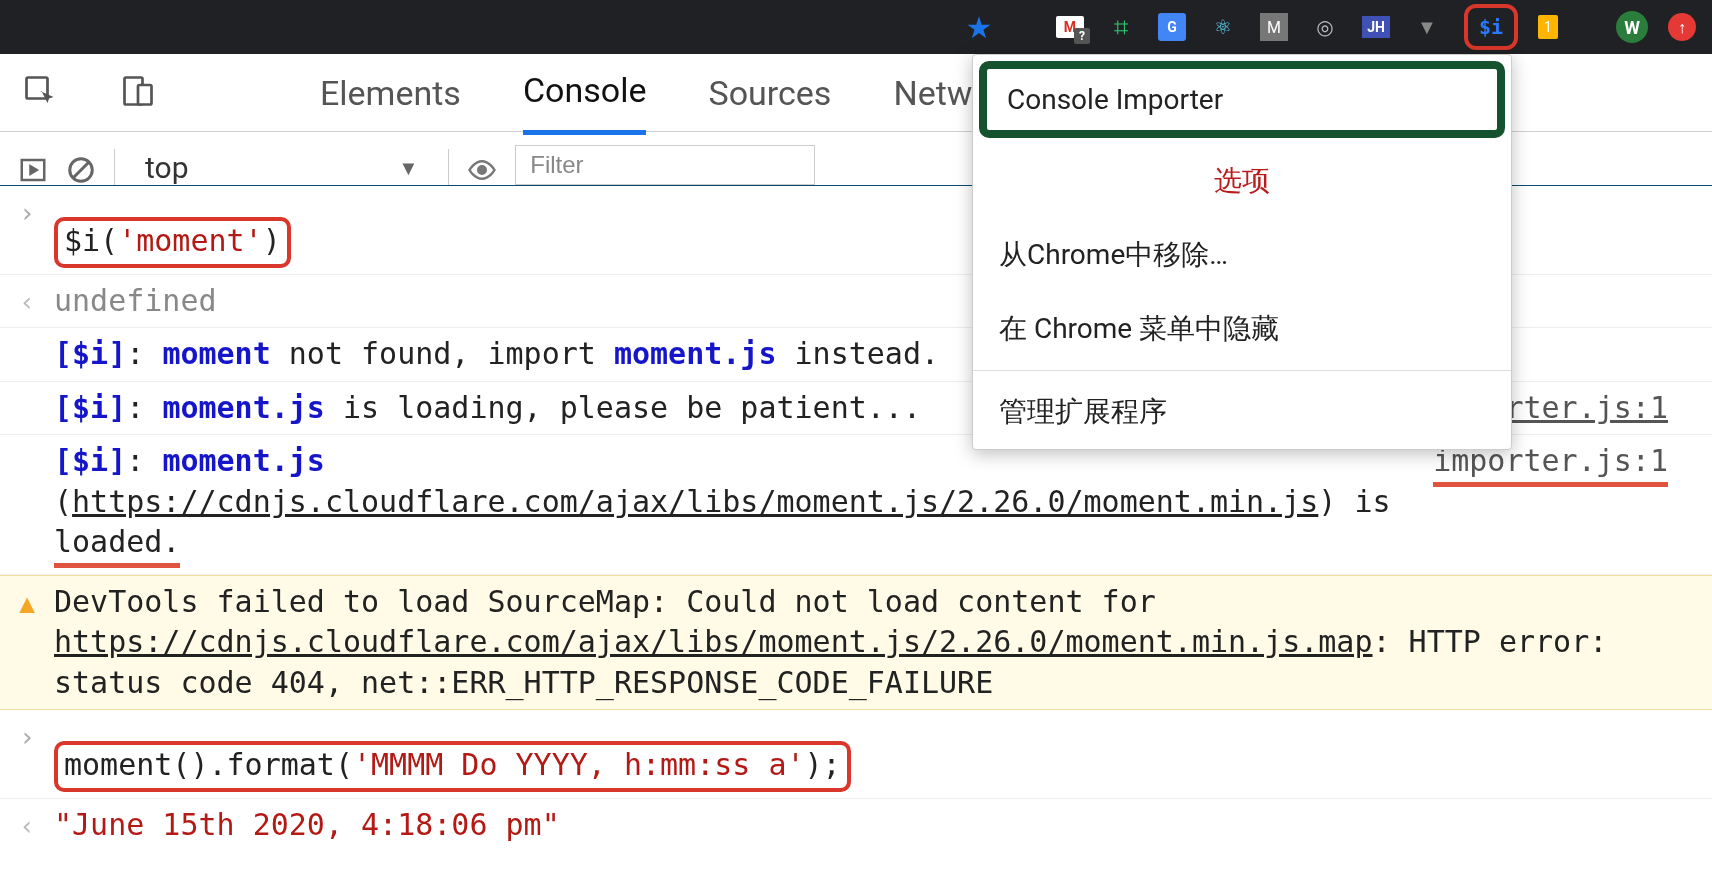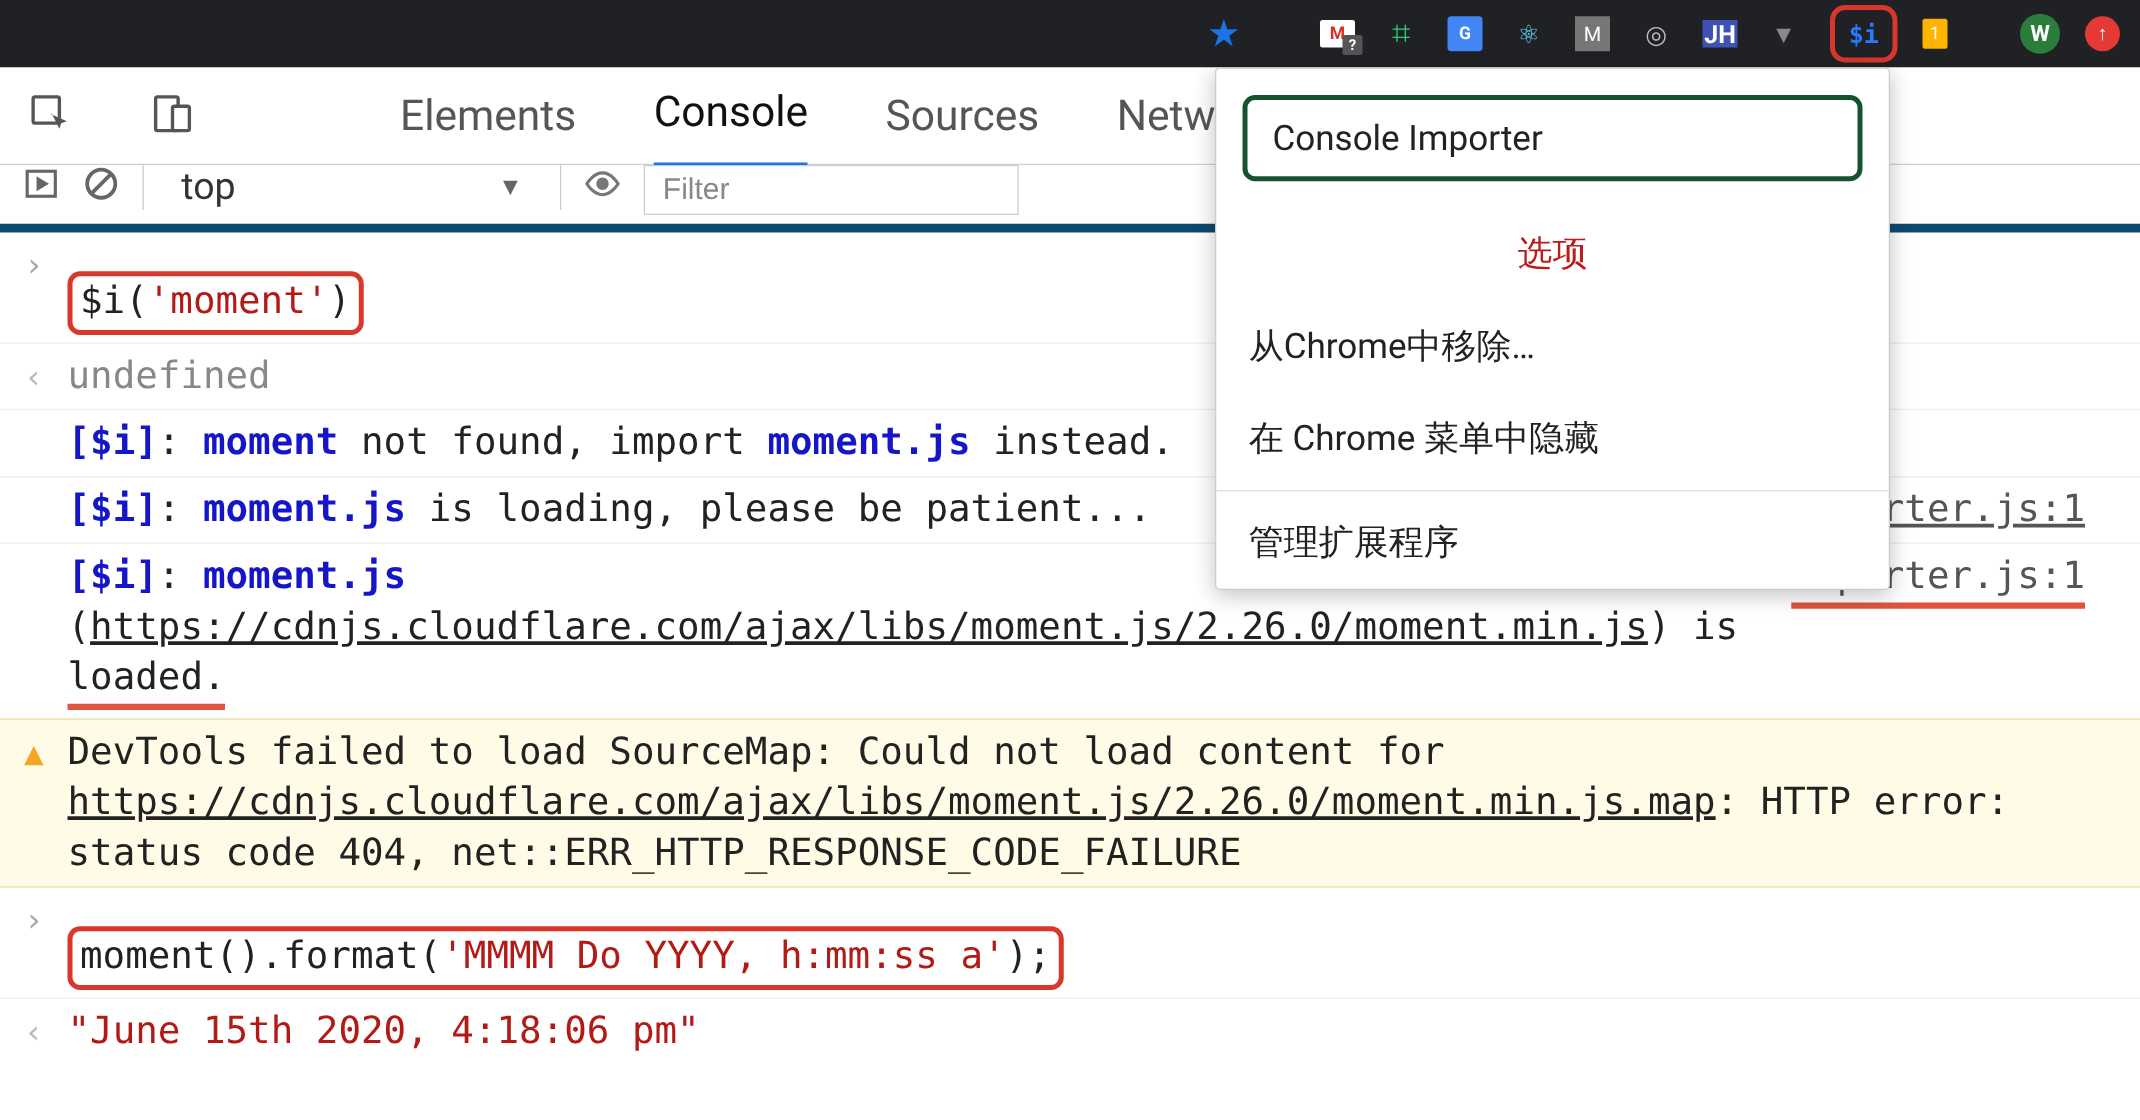--- a/index.html
+++ b/index.html
@@ -31,21 +31,21 @@
     position: relative;
   }
   .star-icon { color: #1a73e8; font-size: 30px; margin-right: 40px;}
   .ext-gmail { background:#fff; color:#d93025; font-size:14px; font-weight:bold; width:28px;height:22px;border-radius:2px;}
   .ext-gmail .corner { position:absolute; right:-6px; bottom:-6px; background:#555;color:#fff; font-size:12px; width:16px;height:16px;display:flex;align-items:center;justify-content:center;border-radius:2px;}
   .ext-green { color:#2ecc71; font-size:26px;}
   .ext-gtrans { background:#4285f4; color:#fff; width:28px;height:28px;border-radius:3px;font-size:14px;font-weight:bold;}
   .ext-react { color:#61dafb;}
   .ext-m { background:#777; color:#fff; width:28px;height:28px;font-size:16px;}
   .ext-circle { color:#bbb;}
-  .ext-jh { background:#3f51b5; color:#fff; width:28px;height:22px;font-size:20px;font-weight:bold;}
+  .ext-jh { background:#3f51b5; color:#fff; width:28px;height:22px;font-size:14px;font-weight:bold;}
   .ext-vue { color:#888;}
   .ext-si { color:#2979ff; font-family:"Menlo",monospace; font-weight:bold; font-size:20px;}
   .ext-si-box { border:4px solid #d9372b; border-radius:12px; padding:2px 6px;}
   .ext-badge1 { background:#ffb400;color:#fff; width:20px;height:24px;font-size:14px;border-radius:2px;}
   .ext-w { background:#2a7d3a; color:#fff; width:32px;height:32px;border-radius:50%; font-size:18px;font-weight:bold;}
   .ext-up { background:#e53935; color:#fff; width:28px;height:28px;border-radius:50%; font-size:16px;}
 
   
   .dt-tabs {
     height: 78px;
@@ -57,23 +57,23 @@
     background: #fff;
   }
   .dt-icon { color:#555; }
   .dt-icon svg { width:36px; height:36px; }
   .dt-tab { font-size:34px; color:#555; padding: 20px 0; cursor:pointer;}
   .dt-tab.active { color:#111; border-bottom:5px solid #1a73e8; }
 
   
   .console-toolbar {
     height: 54px;
-    border-bottom:7px solid #0c4a6e;
+    border-bottom:1px solid #0c4a6e;
     display:flex;
-    align-items:flex-start;
+    align-items:flex-end;
     padding: 0 18px;
     gap: 18px;
     background:#fff;
   }
   .ct-btn { color:#666; display:flex; align-items:center; justify-content:center;}
   .ct-btn svg { width:30px; height:30px;}
   .ct-sep { width:1px; height:36px; background:#ccc;}
   .context-select {
     display:flex; align-items:center; gap:210px;
     font-size:30px; color:#333; padding:0 12px;
@@ -130,22 +130,22 @@
     border-radius:4px;
     z-index:50;
     font-size:28px;
   }
   .ext-panel .item {
     padding:18px 26px;
     display:flex; align-items:center; justify-content:space-between;
     color:#222;
   }
   .ext-panel .item.head {
-    border:4px solid #14532d; border-radius:10px;
-    margin:21px; padding:14px 20px;
+    border:8px solid #14532d; border-radius:10px;
+    margin:6px; padding:14px 20px;
   }
   .ext-panel .item.disabled { color:#b91c1c;justify-content:center;}
   .ext-panel .sep { height:1px; background:#ddd; margin:4px 0;}
   .ext-panel .tri { color:#666; font-size:18px;}
 
 </style>
 </head>
 <body>
 
 <div class="browser-bar">

